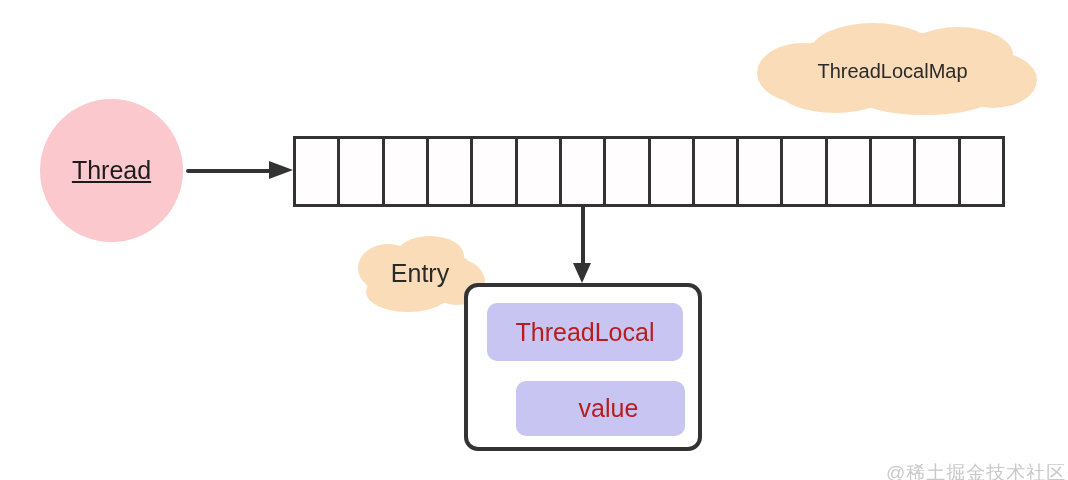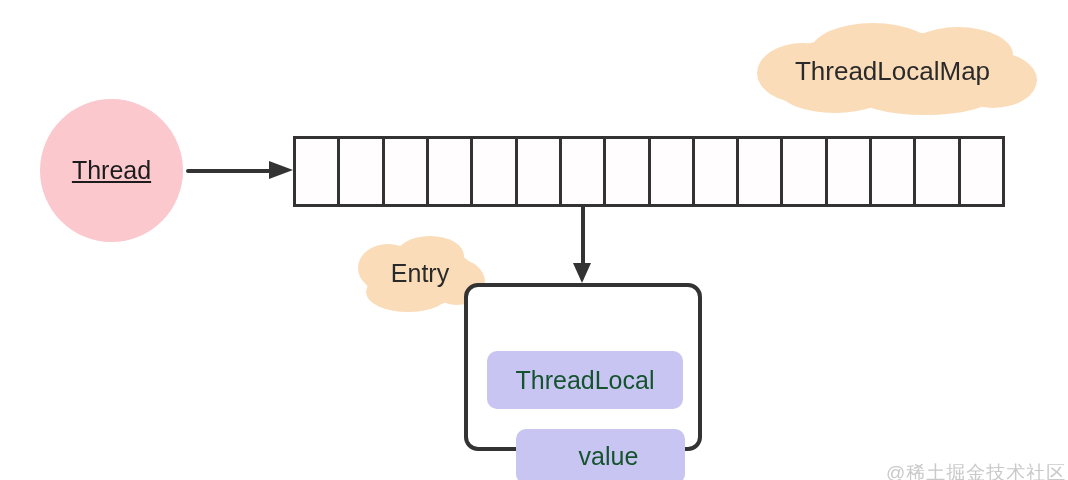--- a/index.html
+++ b/index.html
@@ -53,21 +53,21 @@
   .bucket-array .cell:last-child { border-right: none; }
 
   
   .cloud { position: absolute; }
   .cloud ellipse { fill: #fadcb9; }
   .cloud-label {
     position: absolute;
     display: flex; align-items: center; justify-content: center;
     color: #2a2a2a;
   }
-  .map-label  { left: 745px; top: 15px;  width: 295px; height: 105px; font-size: 26px; padding-top: 8px; box-sizing: border-box; }
+  .map-label  { left: 745px; top: 15px;  width: 295px; height: 105px; font-size: 20px; padding-top: 8px; box-sizing: border-box; }
   .entry-label{ left: 350px; top: 228px; width: 140px; height: 90px;  font-size: 25px; text-align: center; }
 
   
   .v-arrow { position: absolute; left: 573px; top: 207px; width: 19px; height: 76px; }
   .v-arrow .v-line {
     position: absolute; left: 8px; top: 0; width: 3.5px; height: 58px;
     background: #333333;
   }
   .v-arrow .v-head {
     position: absolute; left: 0; top: 56px;
@@ -85,22 +85,21 @@
     border: 4px solid #333333;
     border-radius: 14px;
     box-sizing: border-box;
   }
   .chip {
     position: absolute;
     background: #c8c5f3;
     border-radius: 10px;
     display: flex; align-items: center; justify-content: center;
     font-size: 25px;
-    color: #14532d;
-    margin-top: 48px;
+    color: #b91c1c;
   }
   .chip-threadlocal { left: 19px; top: 16px; width: 196px; height: 58px; }
   .chip-value       { left: 48px; top: 94px; width: 153px; height: 55px; padding-left: 16px; }
 
   
   .watermark {
     position: absolute; left: 886px; top: 460px;
     font-size: 19px;
     color: #c9c9c9;
     letter-spacing: 1px;

